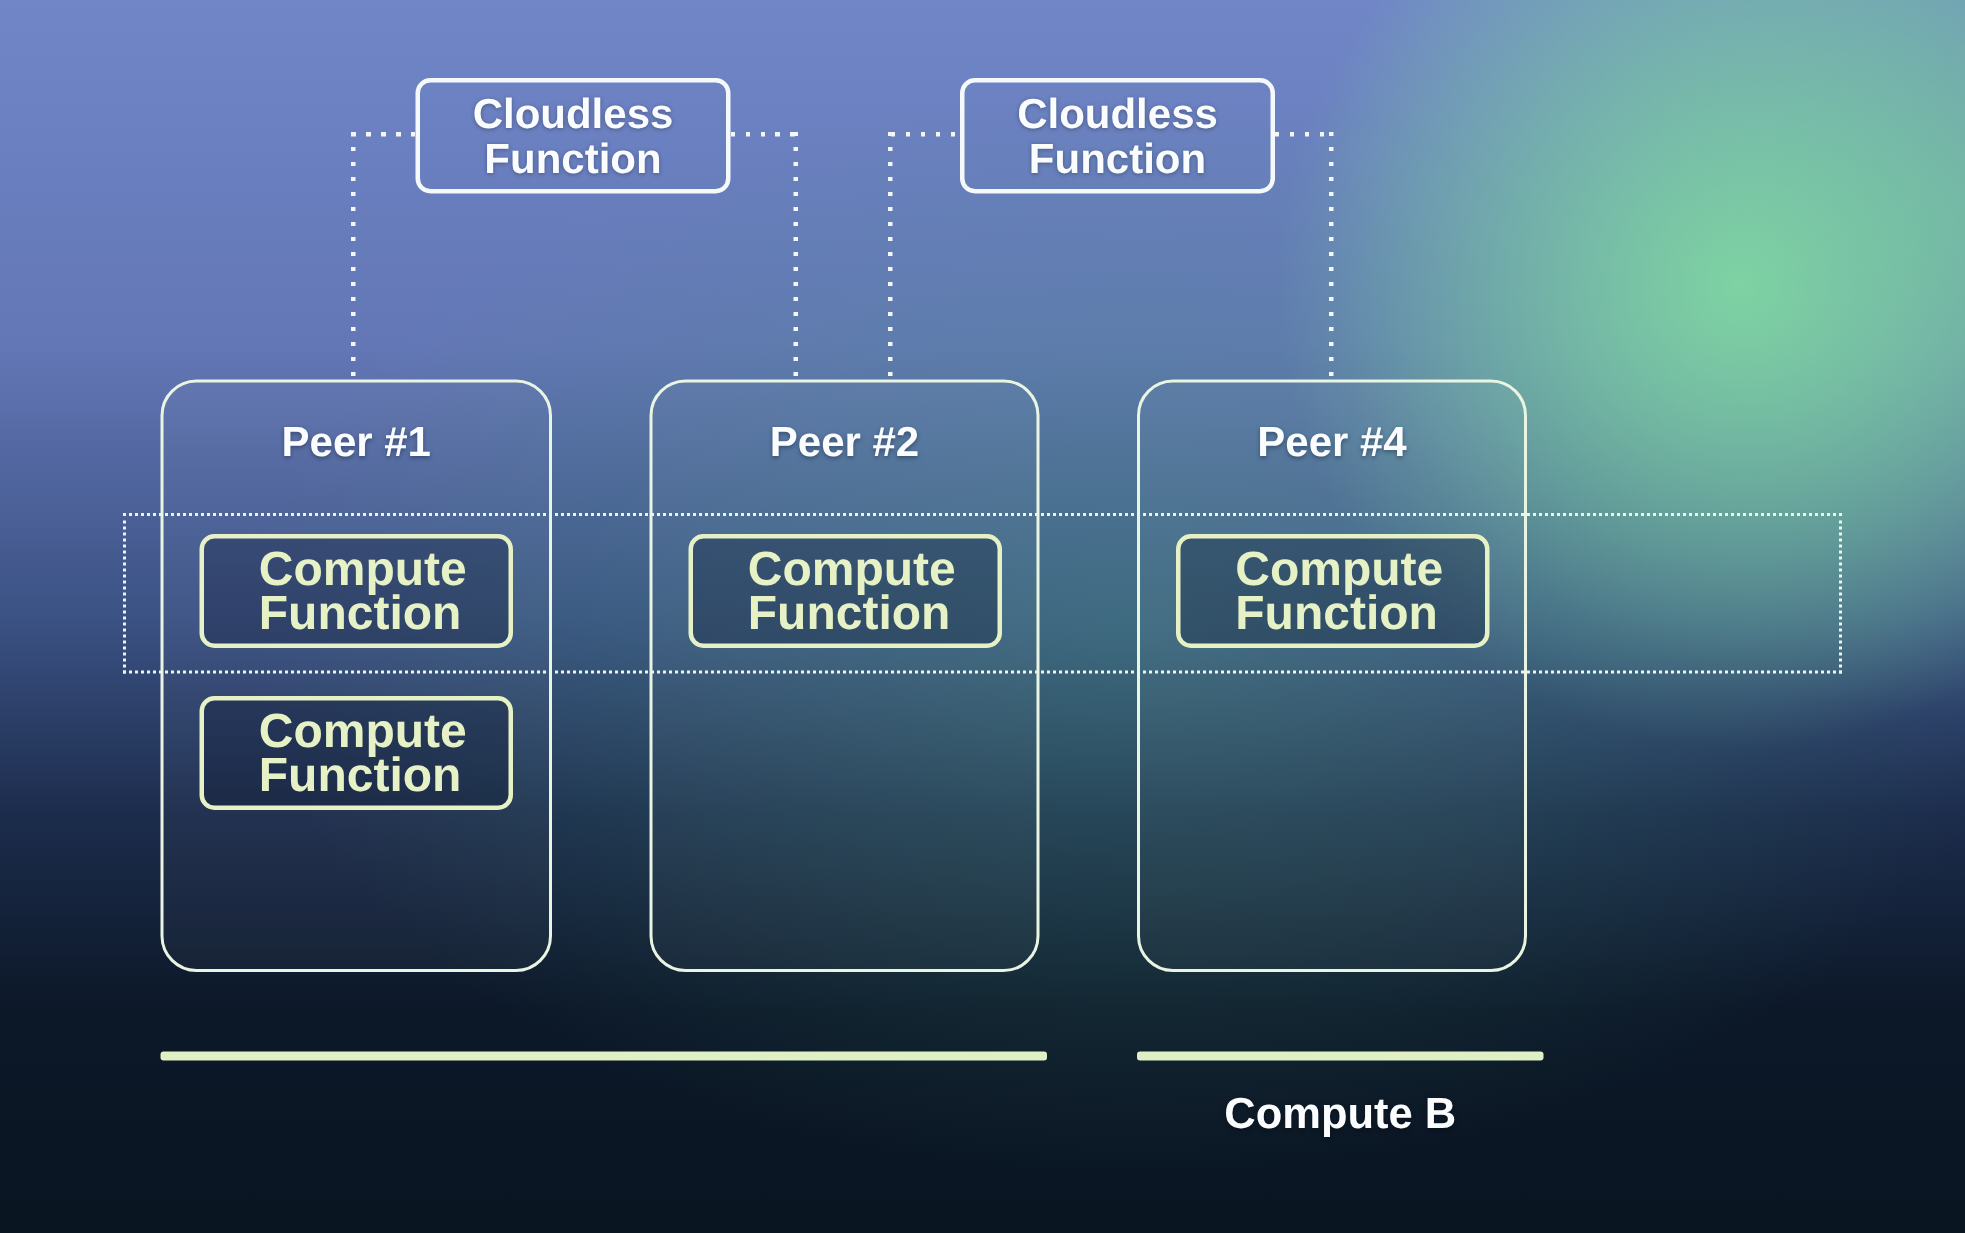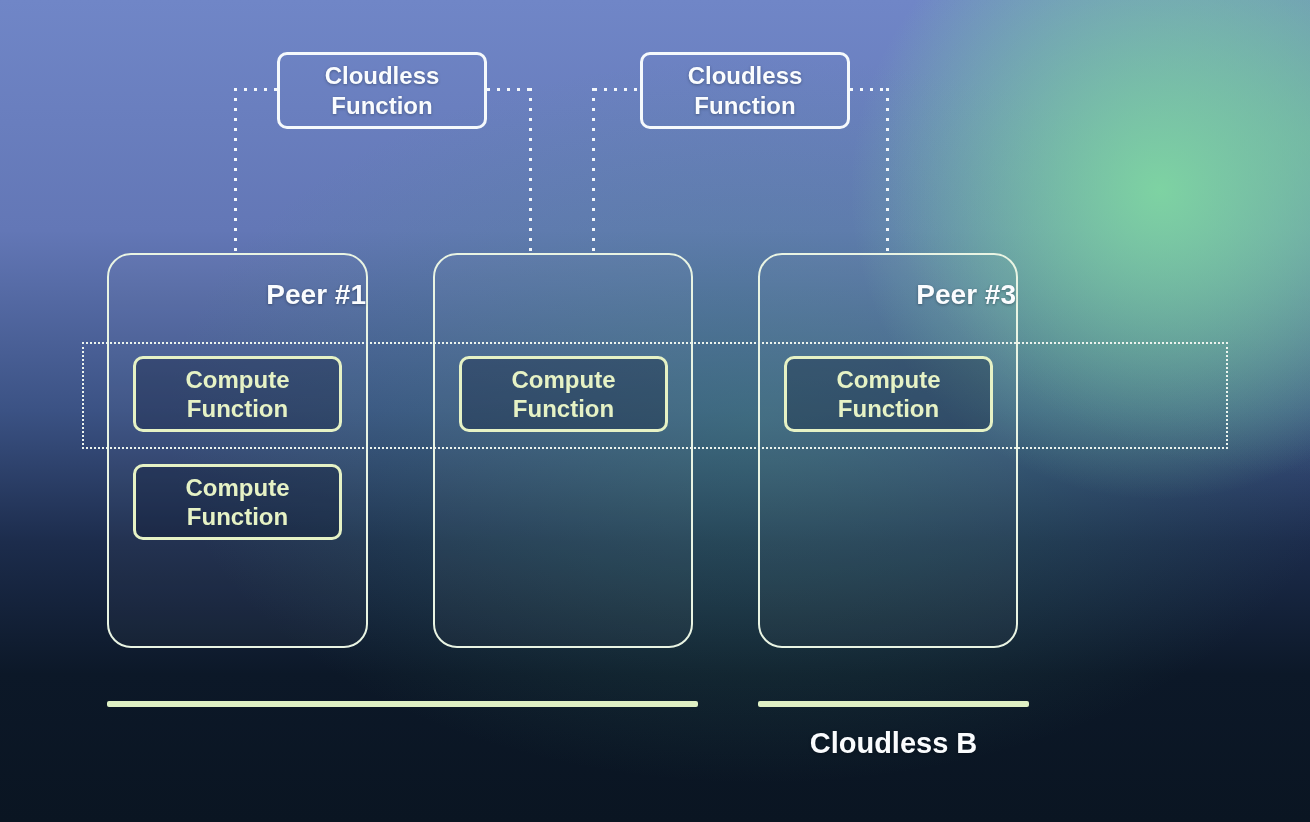--- a/index.html
+++ b/index.html
@@ -13,39 +13,39 @@
       linear-gradient(180deg, var(--bg-blue-top,#7086c7) 0%, #6377b6 28%, #3b5284 50%, #1c2c4c 66%, #0c1828 82%, var(--bg-dark-bottom,#0a1522) 100%);
   }
   .dot-v{position:absolute;width:3px;z-index:2;
     background-image:repeating-linear-gradient(to bottom, var(--connector-dots,#f3f7fb) 0 3px, transparent 3px 10px);}
   .dot-h{position:absolute;height:3px;z-index:2;
     background-image:repeating-linear-gradient(to right, var(--connector-dots,#f3f7fb) 0 3px, transparent 3px 10px);}
   .cloudless{
     position:absolute;width:210px;height:77px;box-sizing:border-box;z-index:4;
     border:3px solid var(--cloudless-border,#f5f9fc);border-radius:10px;
     display:flex;align-items:center;justify-content:center;text-align:center;
-    color:var(--text-white,#fafcfe);font-size:24px;line-height:30px;font-weight:bold;
+    color:var(--text-white,#fafcfe);font-size:28px;line-height:30px;font-weight:bold;
     text-shadow:0 1px 3px rgba(10,20,35,0.35);
   }
   .cloudless span{display:inline-block;width:150px;}
   .peer{
     position:absolute;top:253px;width:261px;height:395px;box-sizing:border-box;z-index:2;
     border:2px solid var(--peer-border,#e9f4e3);border-radius:24px;
     background:rgba(255,255,255,0.03);
   }
   .peer-title{
-    margin-top:24px;text-align:right;font-size:28px;font-weight:bold;
+    margin-top:24px;text-align:center;font-size:28px;font-weight:bold;
     color:var(--text-white,#fafcfe);text-shadow:0 1px 3px rgba(10,20,35,0.4);
   }
   .compute{
     position:absolute;left:24px;width:209px;height:76px;box-sizing:border-box;z-index:5;
     border:3px solid var(--compute-border,#e6f2c5);border-radius:10px;
     background:var(--compute-fill,rgba(9,20,42,0.30));
     display:flex;align-items:center;justify-content:center;text-align:center;
-    color:var(--compute-border,#e6f2c5);font-size:24px;line-height:29px;font-weight:bold;
+    color:var(--compute-border,#e6f2c5);font-size:32px;line-height:29px;font-weight:bold;
   }
   .compute span{display:inline-block;width:130px;}
   .compute.row1{top:101px;}
   .compute.row2{top:209px;}
   .subnet{
     position:absolute;left:82px;top:342px;width:1146px;height:107px;box-sizing:border-box;z-index:3;
     border:2px dotted var(--subnet-dots,#ecf4ee);
   }
   .subnet-label{
     position:absolute;left:1038px;top:378px;width:180px;z-index:4;text-align:center;
@@ -90,30 +90,31 @@
     <div class="peer-title">Peer #1</div>
     <div class="compute row1">
       <span>Compute Function</span>
     </div>
     <div class="compute row2">
       <span>Compute Function</span>
     </div>
   </div>
 
   <div class="peer" style="left:433px;width:260px">
+    <div class="peer-title">Peer #2</div>
     <div class="compute row1">
       <span>Compute Function</span>
     </div>
   </div>
 
   <div class="peer" style="left:758px;width:260px">
-    <div class="peer-title">Peer #3</div>
+    <div class="peer-title">Peer #4</div>
     <div class="compute row1">
       <span>Compute Function</span>
     </div>
   </div>
 
   <div class="provider-bar" style="left:107px;width:591px"></div>
 
   <div class="provider-bar" style="left:758px;width:271px"></div>
-  <div class="provider-label" style="left:758px;width:271px">Cloudless B</div>
+  <div class="provider-label" style="left:758px;width:271px">Compute B</div>
 
 </div>
 
 </body></html>

